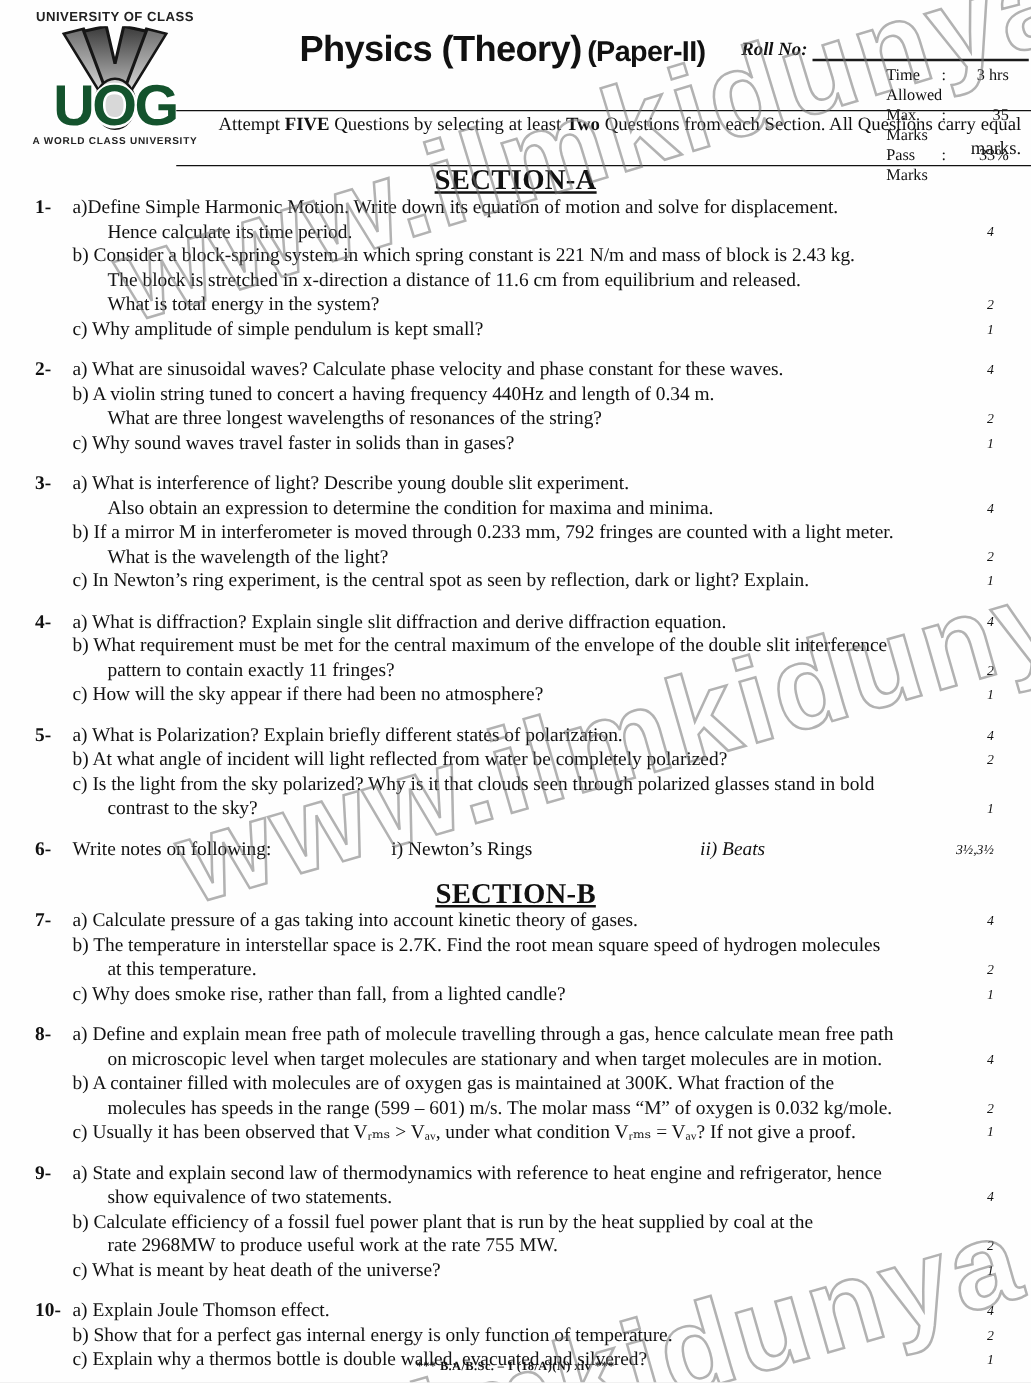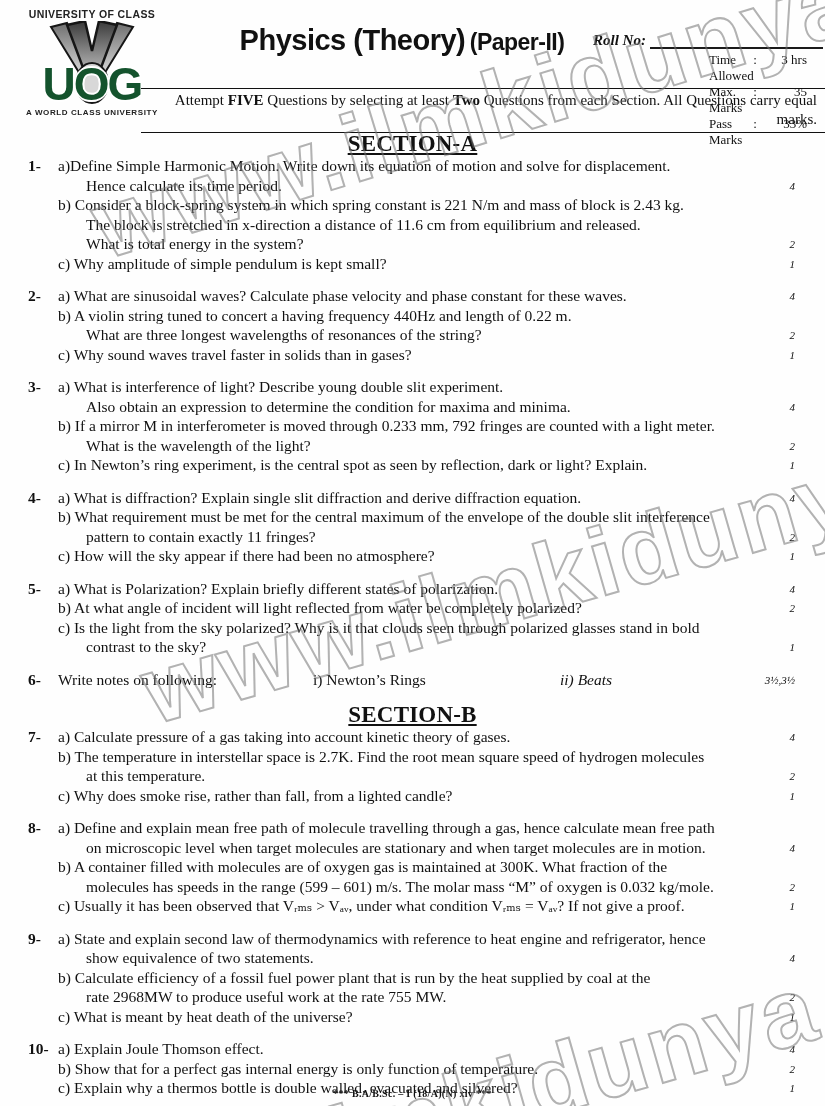--- a/index.html
+++ b/index.html
@@ -162,21 +162,21 @@
       <div class="question">
         <div class="row ind1"><span class="qnum">1-</span><span class="qtext">a)Define Simple Harmonic Motion. Write down its equation of motion and solve for displacement.</span></div>
         <div class="row ind2"><span class="qtext">Hence calculate its time period.</span><span class="marks">4</span></div>
         <div class="row ind1"><span class="qtext">b) Consider a block-spring system in which spring constant is 221 N/m and mass of block is 2.43 kg.</span></div>
         <div class="row ind2"><span class="qtext">The block is stretched in x-direction a distance of 11.6 cm from equilibrium and released.</span></div>
         <div class="row ind2"><span class="qtext">What is total energy in the system?</span><span class="marks">2</span></div>
         <div class="row ind1"><span class="qtext">c) Why amplitude of simple pendulum is kept small?</span><span class="marks">1</span></div>
       </div>
       <div class="question">
         <div class="row ind1"><span class="qnum">2-</span><span class="qtext">a) What are sinusoidal waves? Calculate phase velocity and phase constant for these waves.</span><span class="marks">4</span></div>
-        <div class="row ind1"><span class="qtext">b) A violin string tuned to concert a having frequency 440Hz and length of 0.22 m.</span></div>
+        <div class="row ind1"><span class="qtext">b) A violin string tuned to concert a having frequency 440Hz and length of 0.34 m.</span></div>
         <div class="row ind2"><span class="qtext">What are three longest wavelengths of resonances of the string?</span><span class="marks">2</span></div>
         <div class="row ind1"><span class="qtext">c) Why sound waves travel faster in solids than in gases?</span><span class="marks">1</span></div>
       </div>
       <div class="question">
         <div class="row ind1"><span class="qnum">3-</span><span class="qtext">a) What is interference of light? Describe young double slit experiment.</span></div>
         <div class="row ind2"><span class="qtext">Also obtain an expression to determine the condition for maxima and minima.</span><span class="marks">4</span></div>
         <div class="row ind1"><span class="qtext">b) If a mirror M in interferometer is moved through 0.233 mm, 792 fringes are counted with a light meter.</span></div>
         <div class="row ind2"><span class="qtext">What is the wavelength of the light?</span><span class="marks">2</span></div>
         <div class="row ind1"><span class="qtext">c) In Newton’s ring experiment, is the central spot as seen by reflection, dark or light? Explain.</span><span class="marks">1</span></div>
       </div>

